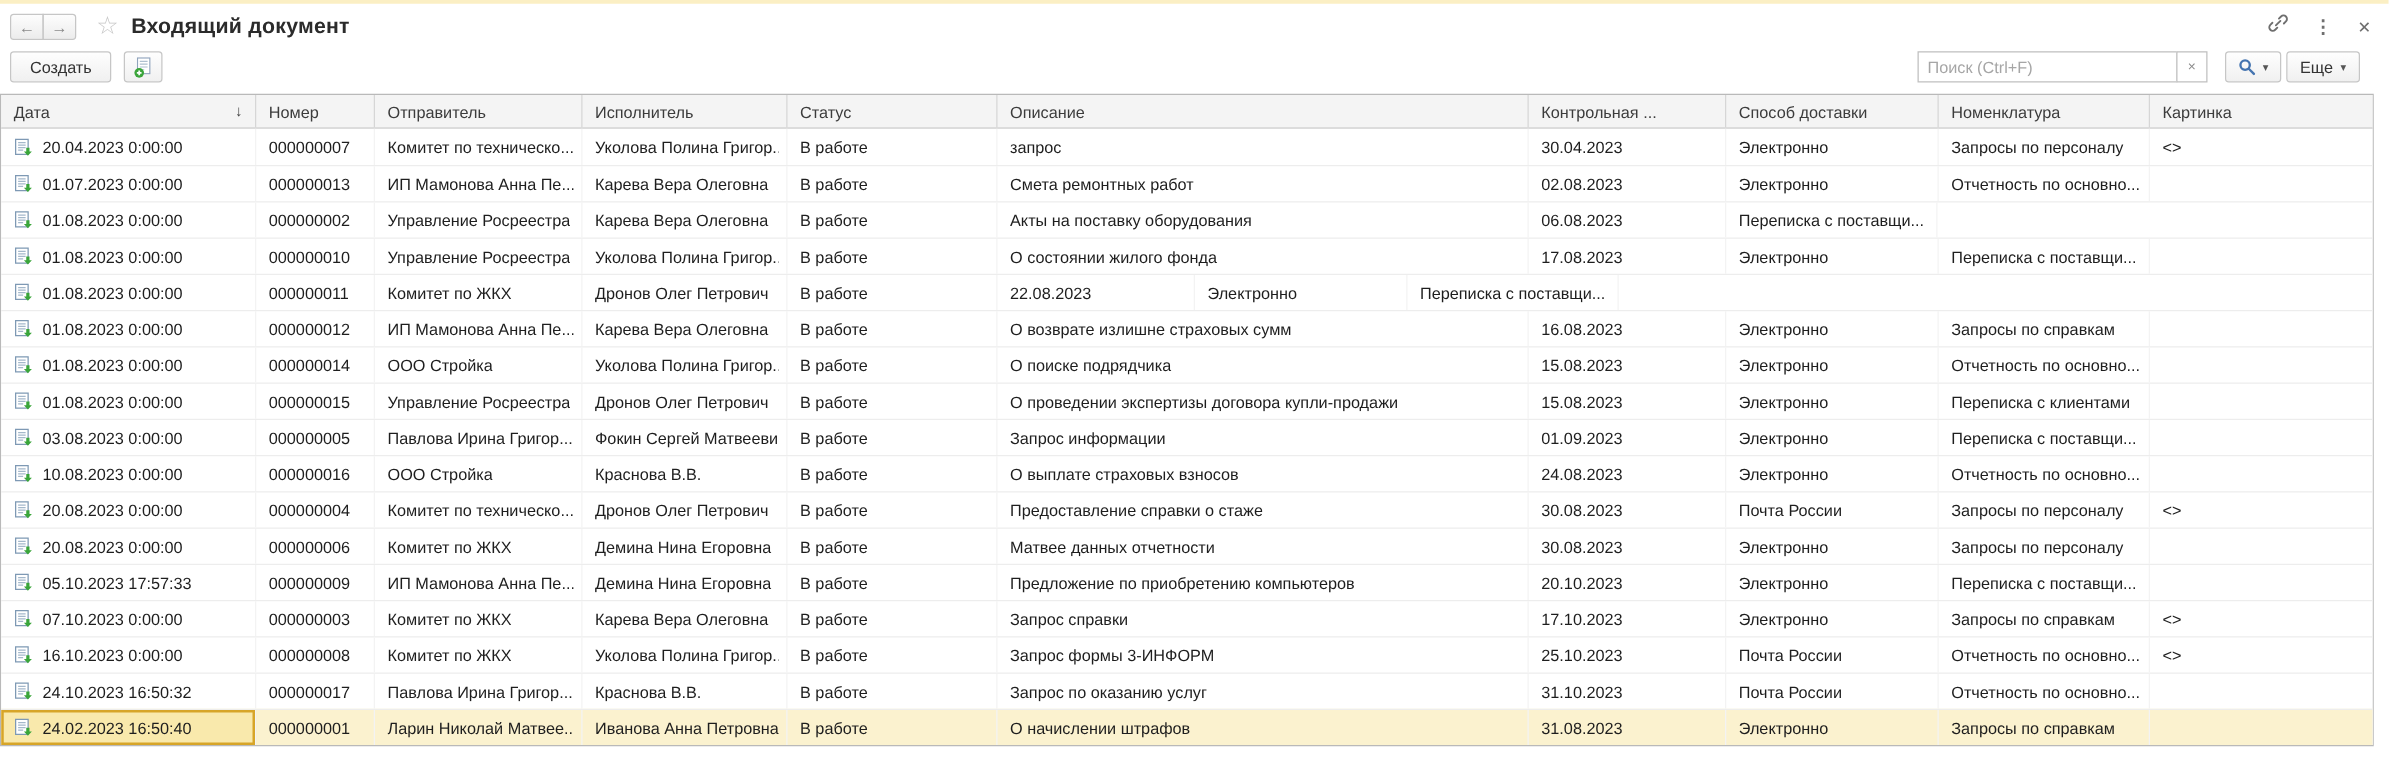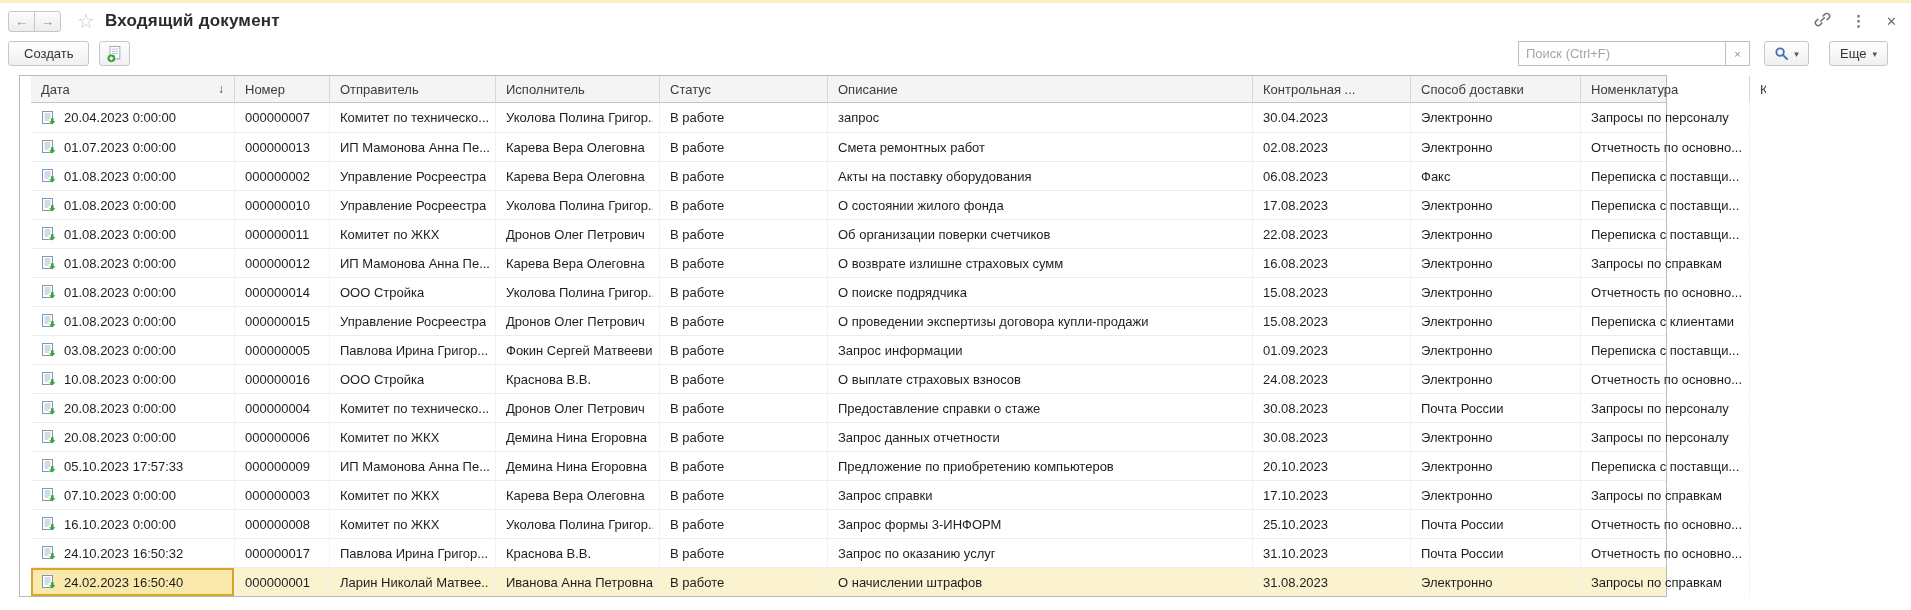--- a/index.html
+++ b/index.html
@@ -41,24 +41,24 @@
     width:208px; height:25px; border:1px solid #BFBFBF; padding:0 7px;
     font-size:13px; color:#333; font-family:"Liberation Sans",sans-serif; outline:none;
   }
   .search-input::placeholder { color:#A6A6A6; }
   .search-clear {
     width:25px; height:25px; border:1px solid #BFBFBF; margin-left:-1px;
     background:#fff; color:#8A8A8A; font-size:11px; display:flex; align-items:center; justify-content:center;
   }
   .btn-magnifier { width:45px; margin-left:14px; gap:5px; }
   .caret { font-size:9px; color:#555; }
-  .btn-more { margin-left:20px; padding:0 10px; gap:6px;justify-content:center; }
+  .btn-more { margin-left:4px; padding:0 10px; gap:6px;justify-content:center; }
 
   
-  .table { margin-left:19px; width:1648px; border:1px solid #B9B9B9; background:#fff;padding-left:11px; }
+  .table { margin-left:0; width:1899px; border:1px solid #B9B9B9; background:#fff; }
   .thead {
     display:flex; height:27px; background:var(--header-bg,#F4F4F4);
     border-bottom:1px solid #C4C4C4;
   }
   .th {
     display:flex; align-items:center; padding:0 6px 0 10px;
     font-size:13px; color:#3C3C3C; white-space:nowrap; overflow:hidden;
     border-right:1px solid #D6D6D6; flex:none;
   }
   .th:last-child { border-right:none;align-items:center; }
@@ -263,23 +263,20 @@
         </div>
         <div class="td cell-status" style="width: 168px;">
           <span class="cell-text">В работе</span>
         </div>
         <div class="td cell-description" style="width: 425px;">
           <span class="cell-text">Акты на поставку оборудования</span>
         </div>
         <div class="td cell-control_date" style="width: 158px;">
           <span class="cell-text">06.08.2023</span>
         </div>
-        <div class="td cell-delivery" style="width: 170px;">
-          <span class="cell-text">Факс</span>
-        </div>
         <div class="td cell-nomenclature" style="width: 169px;">
           <span class="cell-text">Переписка с поставщи...</span>
         </div>
         <div class="td cell-picture" style="flex: 1 1 0%;">
           <span class="cell-text"></span>
         </div>
       </div>
       <div class="tr">
         <div class="td cell-date" style="width: 204px;">
           <svg class="doc-icon" width="16" height="16" viewBox="0 0 16 16" aria-hidden="true">
@@ -331,23 +328,20 @@
         </div>
         <div class="td cell-sender" style="width: 166px;">
           <span class="cell-text">Комитет по ЖКХ</span>
         </div>
         <div class="td cell-executor" style="width: 164px;">
           <span class="cell-text">Дронов Олег Петрович</span>
         </div>
         <div class="td cell-status" style="width: 168px;">
           <span class="cell-text">В работе</span>
         </div>
-        <div class="td cell-description" style="width: 425px;">
-          <span class="cell-text">Об организации поверки счетчиков</span>
-        </div>
         <div class="td cell-control_date" style="width: 158px;">
           <span class="cell-text">22.08.2023</span>
         </div>
         <div class="td cell-delivery" style="width: 170px;">
           <span class="cell-text">Электронно</span>
         </div>
         <div class="td cell-nomenclature" style="width: 169px;">
           <span class="cell-text">Переписка с поставщи...</span>
         </div>
         <div class="td cell-picture" style="flex: 1 1 0%;">
@@ -591,21 +585,21 @@
         <div class="td cell-sender" style="width: 166px;">
           <span class="cell-text">Комитет по ЖКХ</span>
         </div>
         <div class="td cell-executor" style="width: 164px;">
           <span class="cell-text">Демина Нина Егоровна</span>
         </div>
         <div class="td cell-status" style="width: 168px;">
           <span class="cell-text">В работе</span>
         </div>
         <div class="td cell-description" style="width: 425px;">
-          <span class="cell-text">Запрос данных отчетности</span>
+          <span class="cell-text">Матвее данных отчетности</span>
         </div>
         <div class="td cell-control_date" style="width: 158px;">
           <span class="cell-text">30.08.2023</span>
         </div>
         <div class="td cell-delivery" style="width: 170px;">
           <span class="cell-text">Электронно</span>
         </div>
         <div class="td cell-nomenclature" style="width: 169px;">
           <span class="cell-text">Запросы по персоналу</span>
         </div>

